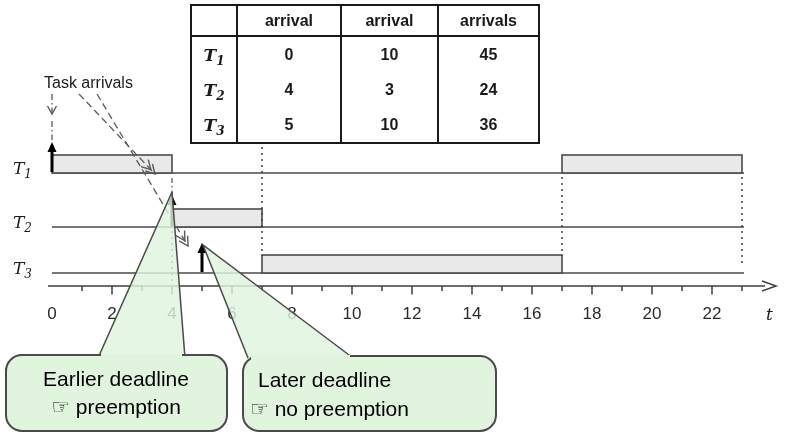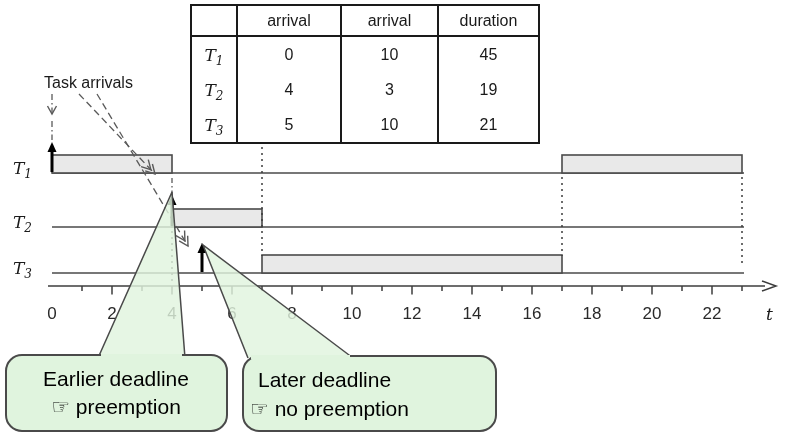--- a/index.html
+++ b/index.html
@@ -10,21 +10,21 @@
   .stage svg{position:absolute;left:0;top:0;}
   
   table.param{
     position:absolute;left:190px;top:4px;width:348px;height:136px;
     border-collapse:collapse;table-layout:fixed;
     border:2px solid #1a1a1a;
     font-size:16px;color:#1a1a1a;
   }
   table.param th,table.param td{
     padding:0;text-align:center;vertical-align:middle;
-    font-weight:normal;
+    font-weight:bold;
   }
   table.param col.c0{width:46px;}
   table.param col.c1{width:104px;}
   table.param col.c2{width:97px;}
   table.param col.c3{width:101px;}
   table.param thead th{height:29px;border-bottom:2px solid #1a1a1a;}
   table.param td{height:35px;}
   table.param .vsep{border-left:2px solid #1a1a1a;}
   .tname{font-family:"DejaVu Serif","Liberation Serif",serif;font-style:italic;font-size:17px;}
   .tname sub{font-size:12px;line-height:0;}
@@ -138,38 +138,38 @@
         <col class="c0">
         <col class="c1">
         <col class="c2">
         <col class="c3">
       </colgroup>
     <thead>
       <tr>
         <th></th>
         <th class="vsep">arrival</th>
         <th class="vsep">arrival</th>
-        <th class="vsep">duration</th>
+        <th class="vsep">arrivals</th>
       </tr>
     </thead>
     <tbody id="param-body">
         <tr>
           <td><span class="tname">T<sub>1</sub></span></td>
           <td class="vsep">0</td>
           <td class="vsep">10</td>
           <td class="vsep">45</td>
         </tr>
         <tr>
           <td><span class="tname">T<sub>2</sub></span></td>
           <td class="vsep">4</td>
           <td class="vsep">3</td>
-          <td class="vsep">19</td>
+          <td class="vsep">24</td>
         </tr>
         <tr>
           <td><span class="tname">T<sub>3</sub></span></td>
           <td class="vsep">5</td>
           <td class="vsep">10</td>
-          <td class="vsep">21</td>
+          <td class="vsep">36</td>
         </tr>
       </tbody>
   </table>
 
 </div>
 
 </body></html>

